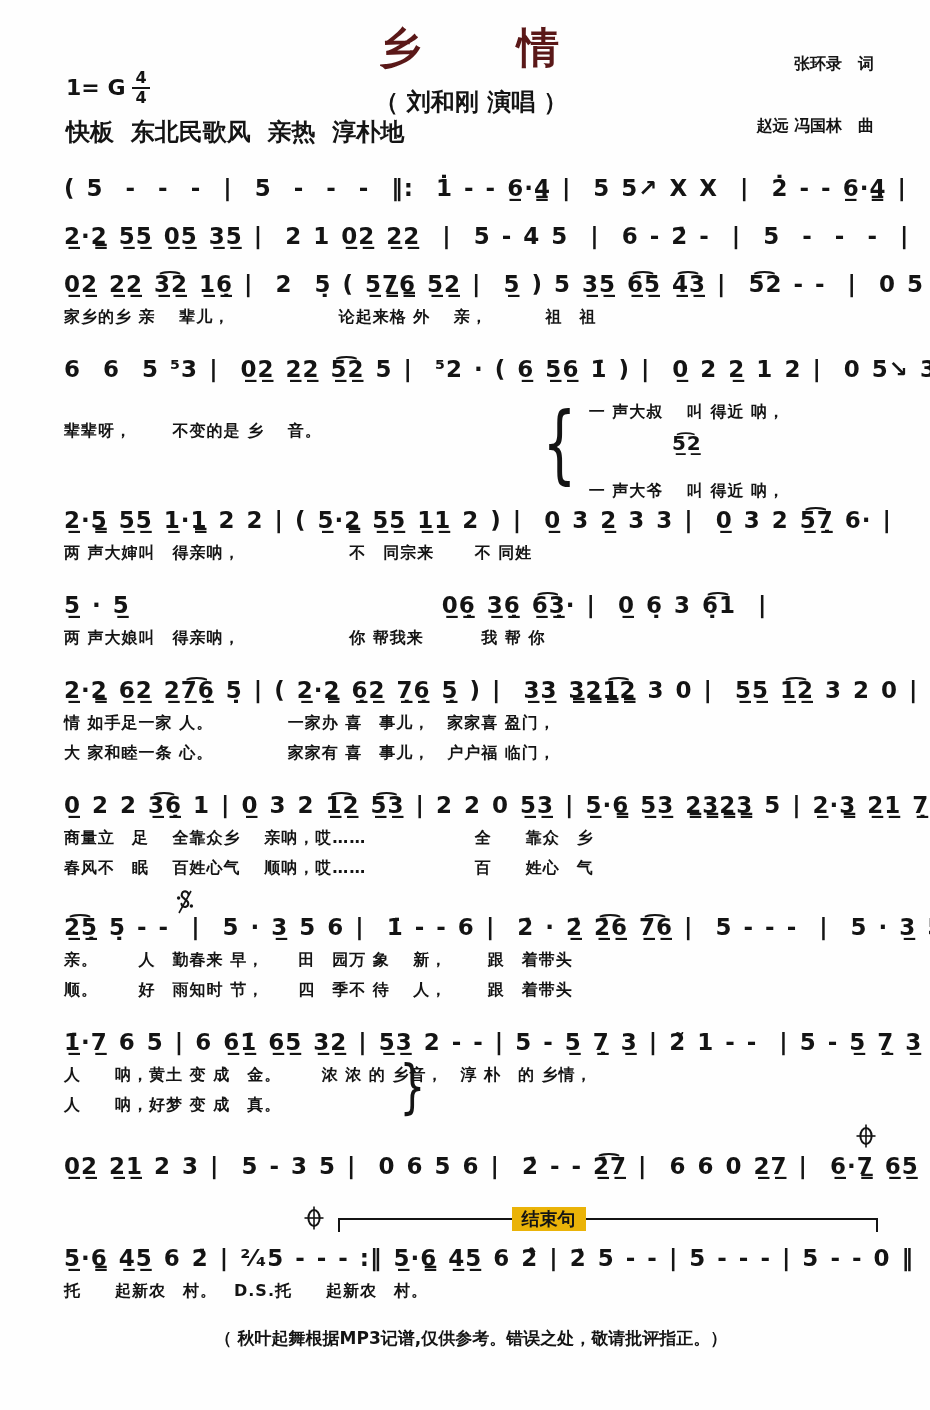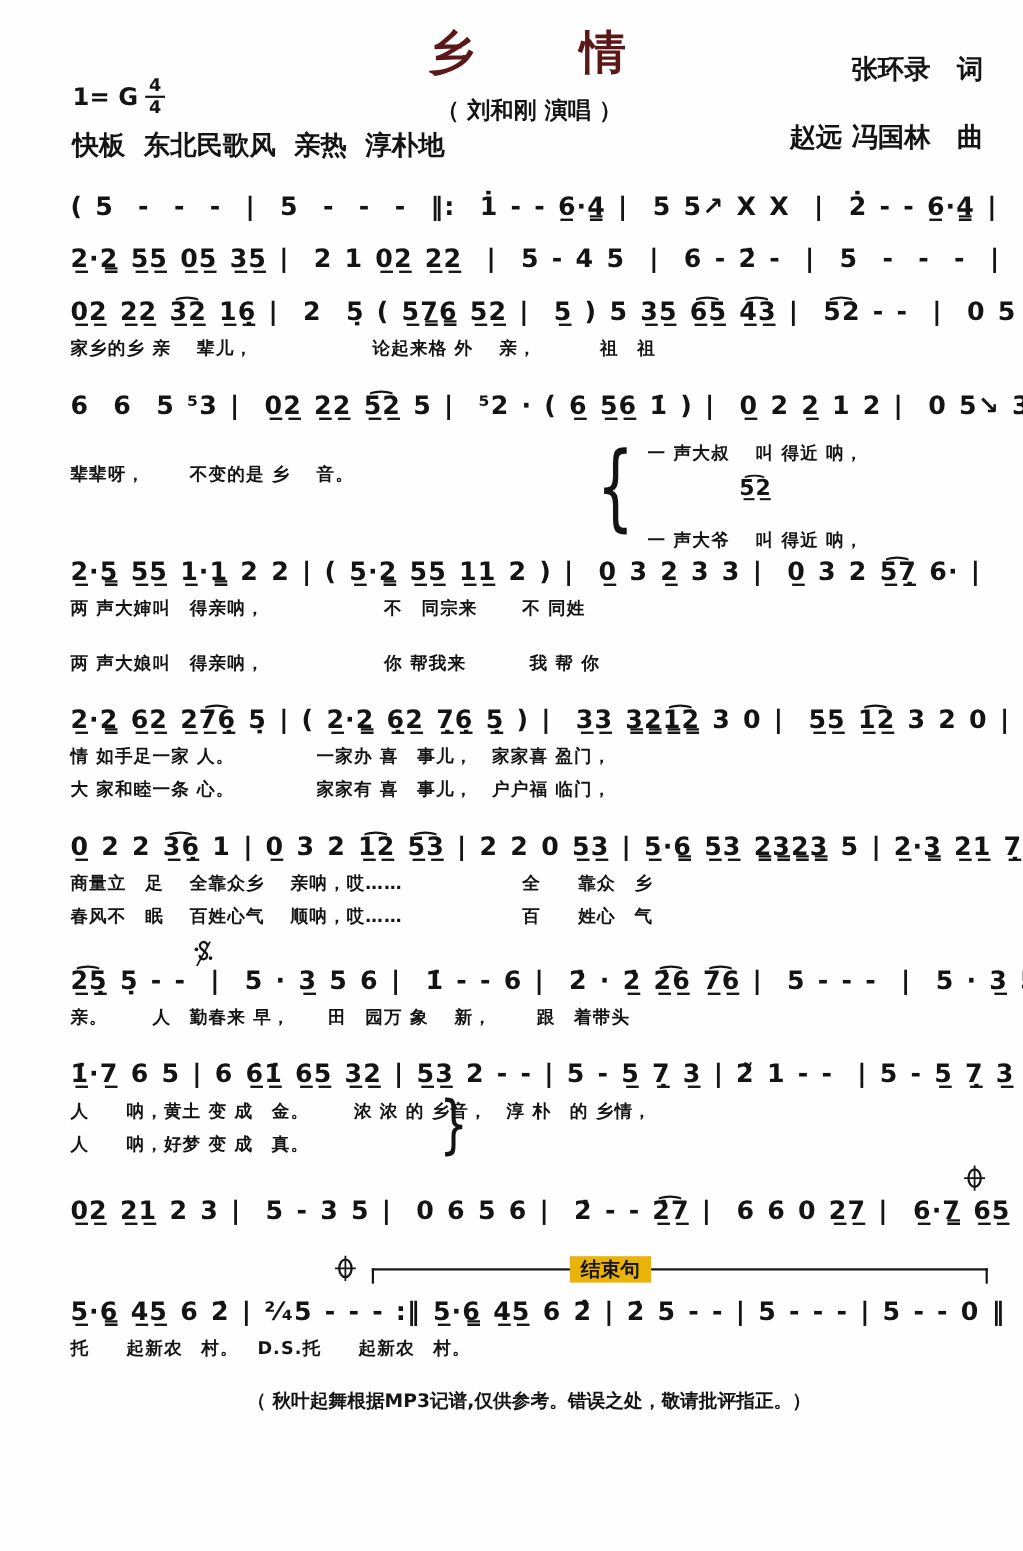--- a/index.html
+++ b/index.html
@@ -5,36 +5,36 @@
   html,body{margin:0;padding:0;background:#ffffff;}
   .sheet{
     position:relative;
     width:930px;height:1410px;
     margin:0 auto;
     background:#fefefe;
     color:#141414;
     font-family:"DejaVu Sans","Liberation Sans",sans-serif;
     overflow:hidden;
     box-sizing:border-box;
-    padding:14px 32px 0 64px;
+    padding:14px 52px 0 64px;
   }
   
   .header{position:relative;height:158px;}
   .title{
     position:absolute;left:0;right:0;top:6px;
     text-align:center;font-size:42px;font-weight:bold;
     letter-spacing:4px;white-space:pre;
   }
   .subtitle{
     position:absolute;left:0;right:0;top:72px;
-    text-align:center;font-size:21px;font-weight:bold;white-space:pre;
+    text-align:center;font-size:24px;font-weight:bold;white-space:pre;
   }
   .credits{
     position:absolute;right:4px;top:34px;
-    text-align:right;font-size:24px;font-weight:bold;line-height:31px;white-space:pre;
+    text-align:right;font-size:16px;font-weight:bold;line-height:31px;white-space:pre;
   }
   .keyline{position:absolute;left:2px;top:56px;font-size:22px;font-weight:bold;}
   .frac{display:inline-block;vertical-align:-8px;text-align:center;line-height:1.02;font-size:16px;margin-left:7px;}
   .frac .top{display:block;border-bottom:2px solid #141414;padding:0 3px 1px;}
   .frac .bot{display:block;padding-top:1px;}
   .tempo{position:absolute;left:2px;top:102px;font-size:24px;font-weight:bold;white-space:pre;}
   
   .system{position:relative;margin-bottom:23px;}
   .notes{
     font-size:23px;font-weight:bold;letter-spacing:1px;word-spacing:2px;
@@ -122,20 +122,21 @@
       </div>
     </div>
   </div>
 
   <div class="system">
     <div class="notes">2̲·5̳ 5̲5̲ 1̲·1̳ 2 2 | ( 5̲·2̳ 5̲5̲ 1̲1̲ 2 ) |  0̲ 3 2̲ 3 3 |  0̲ 3 2 5̲͡7̣̲ 6· |</div>
     <div class="lyric">两 声大婶叫　得亲呐，　　　　　　 不　同宗来　　 不 同姓</div>
   </div>
 
   <div class="system">
+    <div class="notes">5̲ · 5̲　　　　　　　　　　　　　0̲6̣̲ 3̲6̣̲ 6̲͡3̣̲· |  0̲ 6̣ 3 6̣͡1  |</div>
     <div class="lyric">两 声大娘叫　得亲呐，　　　　　　 你 帮我来　　　 我 帮 你</div>
   </div>
 
   <div class="system">
     <div class="notes">2̲·2̳ 6̲2̲ 2̲7̲͡6̣̲ 5̣ | ( 2̲·2̳ 6̣̲2̲ 7̣̲6̣̲ 5̣̲ ) |  3̲3̲ 3̳2̳1̳͡2̳ 3 0 |  5̲5̲ 1̲͡2̲ 3 2 0 |</div>
     <div class="lyric">情 如手足一家 人。　　　　 一家办 喜　事儿，　家家喜 盈门，</div>
     <div class="lyric">大 家和睦一条 心。　　　　 家家有 喜　事儿，　户户福 临门，</div>
   </div>
 
   <div class="system">
@@ -148,20 +149,21 @@
     <span class="segno-pos">
       <svg class="icon-svg" width="18" height="26" viewBox="0 0 18 26">
         <path d="M12.5 5.5 a3.4 3.4 0 1 0 -6.2 2.2 l5.4 5 a3.4 3.4 0 1 1 -6.2 2.2" fill="none" stroke="#141414" stroke-width="2.1" stroke-linecap="round"></path>
         <line x1="3" y1="24" x2="15" y2="2" stroke="#141414" stroke-width="1.6"></line>
         <circle cx="2.6" cy="9" r="1.7" fill="#141414"></circle>
         <circle cx="15.4" cy="17" r="1.7" fill="#141414"></circle>
       </svg>
     </span>
     <div class="notes">2̲͡5̣̲ 5̣ - -  |  5 · 3̲ 5 6 |  1̇ - - 6 |  2̇ · 2̲̇ 2̲̇͡6̲ 7̲͡6̲ |  5 - - -  |  5 · 3̲ 5 6 |</div>
     <div class="lyric">亲。　　 人　勤春来 早，　　田　园万 象　 新，　　 跟　着带头</div>
+    <div class="lyric">顺。　　 好　雨知时 节，　　四　季不 待　 人，　　 跟　着带头</div>
   </div>
 
   <div class="system">
     <div class="notes">1̲̇·7̲ 6 5 | 6 6̲̇1̲̇ 6̲5̲ 3̲2̲ | 5̲3̲ 2 - - | 5 - 5̲ 7̣̲ 3̲ | 2̃ 1 - -  | 5 - 5̲ 7̣̲ 3̲ | 2̃ 1 - -  |</div>
     <div class="lyric">人　　呐，黄土 变 成　金。　　 浓 浓 的 乡音，　淳 朴　的 乡情，</div>
     <div class="lyric">人　　呐，好梦 变 成　真。</div>
     <span class="brace-close">}</span>
   </div>
 
   <div class="system" style="margin-top:32px;">

